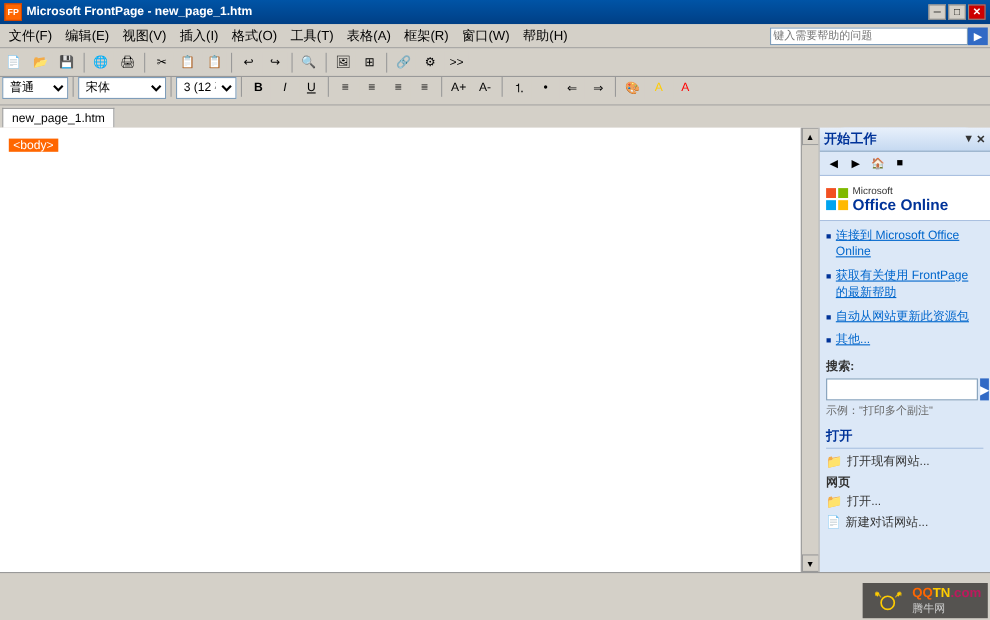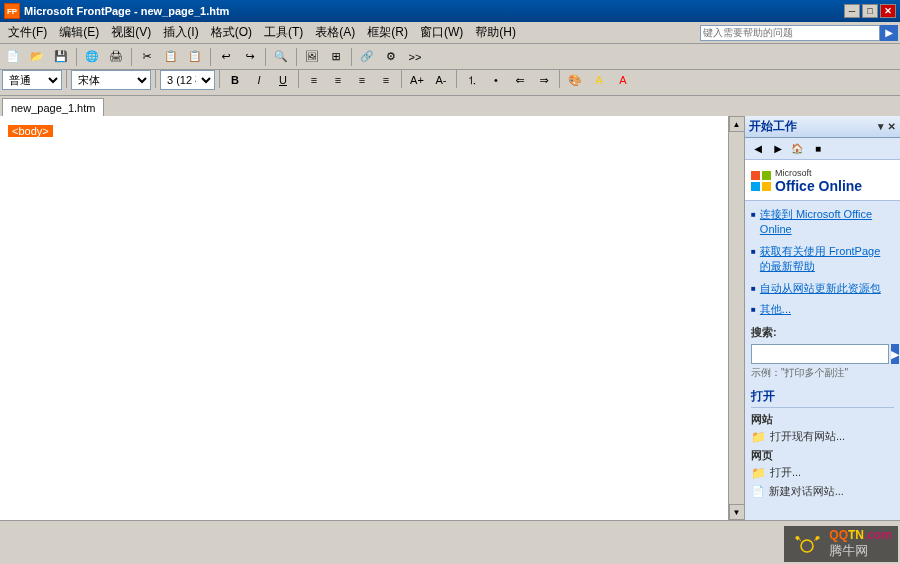--- a/index.html
+++ b/index.html
@@ -412,21 +412,20 @@
           <input class="search-input-panel" type="text" style="">
           <div class="search-btn">▶</div>
         </div>
         <div class="search-example">
           <span>示例：</span><span>"打印多个副注"</span>
         </div>
       </div>
 
       <div class="panel-section-title">打开</div>
 
-      <div style="font-size:11px;font-weight:bold;color:#333;margin-bottom:2px;">网站</div>
       <div class="panel-action-item">
         <span class="folder-icon">📁</span>
         <span>打开现有网站...</span>
       </div>
 
       <div style="font-size:11px;font-weight:bold;color:#333;margin-bottom:2px;margin-top:4px;">网页</div>
       <div class="panel-action-item">
         <span class="folder-icon">📁</span>
         <span>打开...</span>
       </div>
@@ -449,15 +448,15 @@
     <circle cx="17" cy="14" r="6" fill="none" stroke="#ffcc00" stroke-width="1.5"></circle>
     <path d="M8 8 Q5 4 9 6" stroke="#ffcc00" stroke-width="1.5" fill="none"></path>
     <path d="M26 8 Q30 4 26 6" stroke="#ffcc00" stroke-width="1.5" fill="none"></path>
     <path d="M11 9 Q8 5 6 7 Q5 3 9 5" stroke="#ffcc00" stroke-width="1" fill="#ffcc00" opacity="0.7"></path>
     <path d="M24 9 Q27 5 29 7 Q30 3 26 5" stroke="#ffcc00" stroke-width="1" fill="#ffcc00" opacity="0.7"></path>
   </svg>
   <div>
     <div style="color:#ffcc00;font-size:12px;font-weight:bold;font-family:Arial;">
       <span style="color:#ff6600;">QQ</span><span style="color:#ffcc00;">TN</span><span style="color:#be185d;">.com</span>
     </div>
-    <div style="color:#ccc;font-size:13px;">腾牛网</div>
+    <div style="color:#ccc;font-size:10px;">腾牛网</div>
   </div>
 </div>
 
 </body></html>

